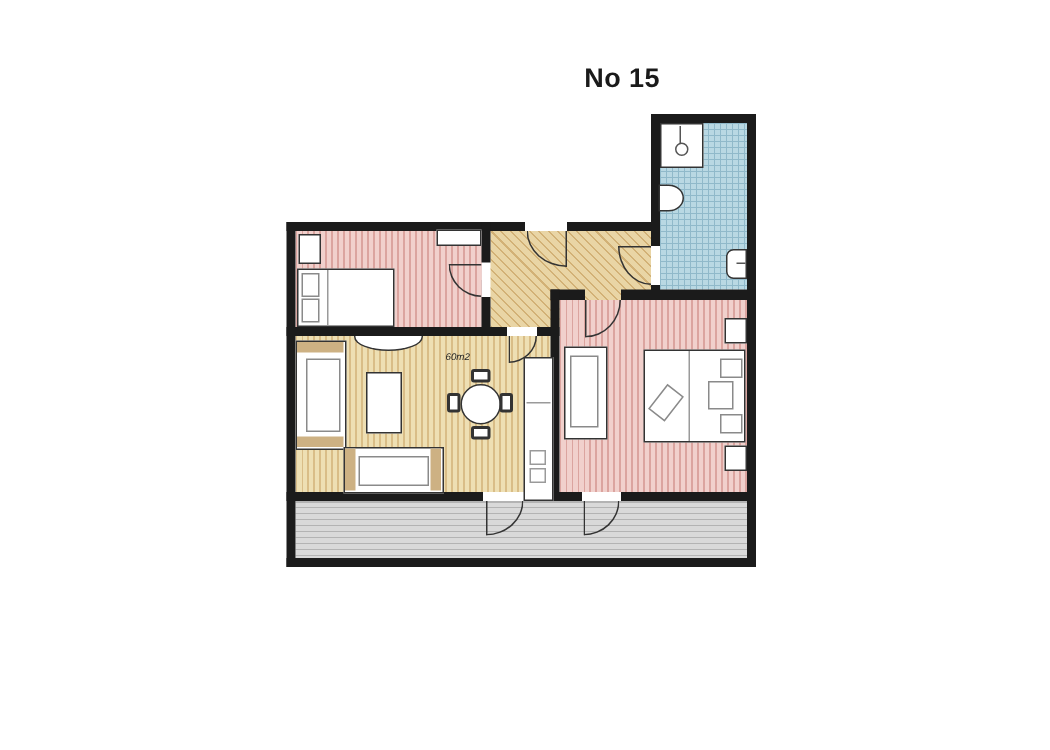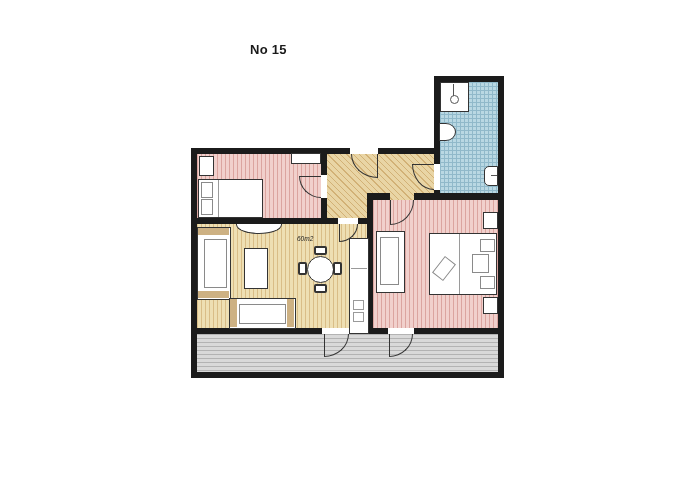--- a/index.html
+++ b/index.html
@@ -1,19 +1,19 @@
 <!DOCTYPE html>
 <html style="--wall: #1b1b1b; --door-line: #333333; --furniture-outline: #333333; --armrest: #cdb183; --bedroom-fill: #f1d0cc; --bedroom-stripe: #dba49f; --living-fill: #eedfb3; --living-stripe: #d9bd87; --hall-fill: #e9d5a5; --hall-stripe: #d2b176; --bath-fill: #b9d8e3; --bath-stripe: #90b9ca; --terrace-fill: #d9d9d9; --terrace-stripe: #b3b3b3;"><head>
 <meta charset="utf-8">
 <style>
   html,body{margin:0;padding:0;background:#fff;}
   #stage{position:relative;width:700px;height:500px;background:#fff;overflow:hidden;
          font-family:"Liberation Sans", sans-serif;}
-  .title{position:absolute;left:250px;top:42px;width:190px;text-align:left;
-         font-size:13px;font-weight:bold;color:#1a1a1a;letter-spacing:.3px;}
+  .title{position:absolute;left:250px;top:42px;width:190px;text-align:right;
+         font-size:18px;font-weight:bold;color:#1a1a1a;letter-spacing:.3px;}
   
   .room{position:absolute;z-index:1;}
   .bedroom{background:repeating-linear-gradient(to right,
       var(--bedroom-stripe,#dba49f) 0 1px, var(--bedroom-fill,#f1d0cc) 1px 4px);}
   .living{background:repeating-linear-gradient(to right,
       var(--living-stripe,#d9bd87) 0 1px, var(--living-fill,#eedfb3) 1px 4px);}
   .hall{background:repeating-linear-gradient(45deg,
       var(--hall-stripe,#d2b176) 0 1px, var(--hall-fill,#e9d5a5) 1px 4.5px);}
   .bath{background:
       repeating-linear-gradient(to right, var(--bath-stripe,#90b9ca) 0 1px, transparent 1px 4px),

